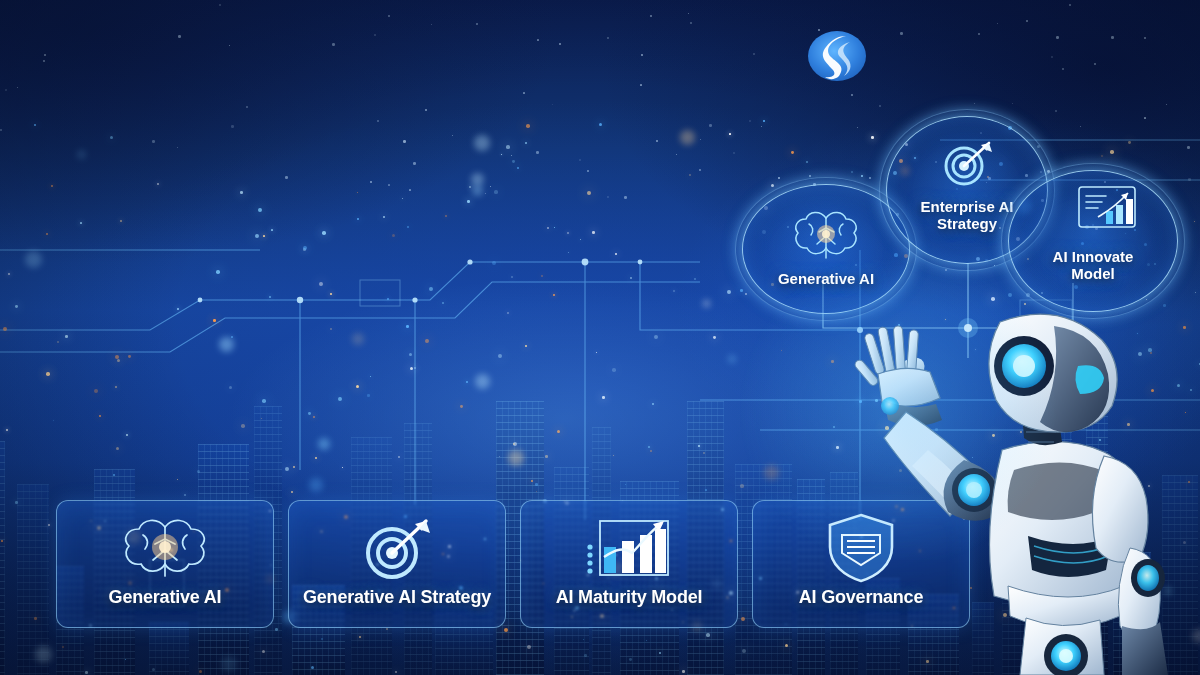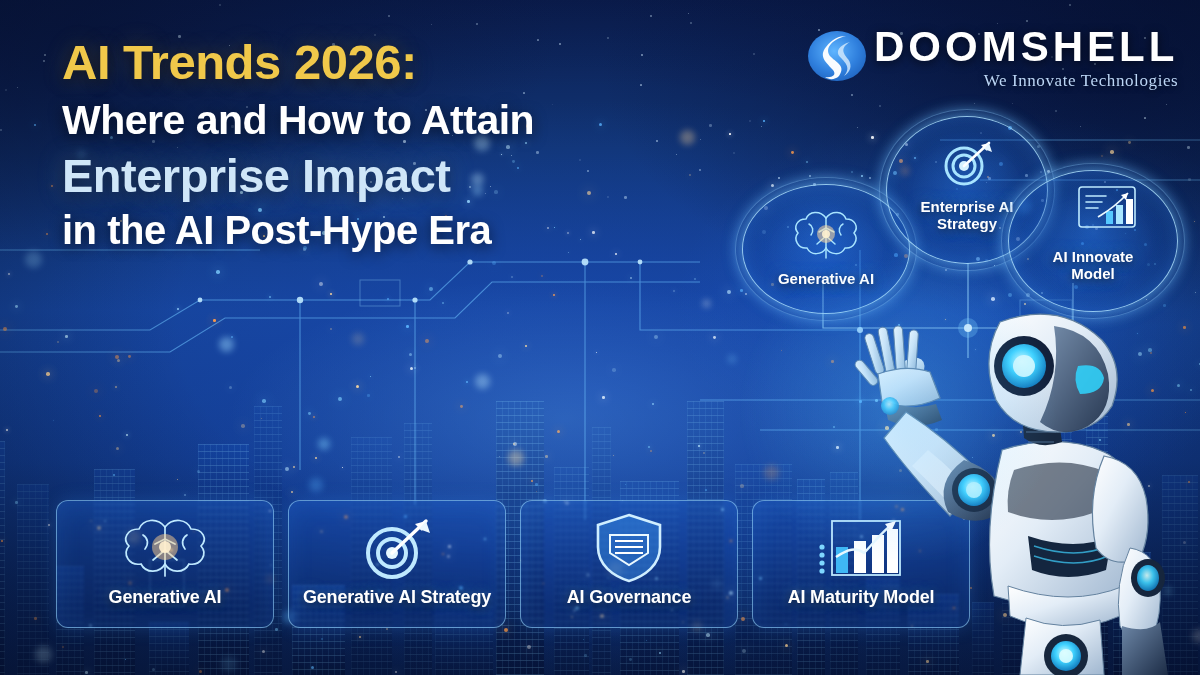--- a/index.html
+++ b/index.html
@@ -643,44 +643,34 @@
       <div class="d" style="width: 2.3px; height: 2.3px; left: 579px; top: 159px; background: rgb(207, 233, 255); opacity: 0.16;"></div>
       <div class="d" style="width: 1.5px; height: 1.5px; left: 425px; top: 109px; background: rgb(207, 233, 255); opacity: 0.5;"></div>
       <div class="d" style="width: 2.6px; height: 2.6px; left: 536px; top: 151px; background: rgb(207, 233, 255); opacity: 0.42;"></div>
       <div class="d" style="width: 2px; height: 2px; left: 559px; top: 43px; background: rgb(207, 233, 255); opacity: 0.61;"></div>
       <div class="d" style="width: 0.9px; height: 0.9px; left: 552px; top: 104px; background: rgb(207, 233, 255); opacity: 0.17;"></div>
       <div class="d" style="width: 0.8px; height: 0.8px; left: 17px; top: 87px; background: rgb(207, 233, 255); opacity: 0.58;"></div>
     </div>
 
   <div class="haze"></div>
 
-  <div class="headline">
-    <span class="hl hl1">AI Trends 2026:</span>
-    <span class="hl hl2">Where and How to Attain</span>
-    <span class="hl hl3">Enterprise Impact</span>
-    <span class="hl hl4">in the AI Post-Hype Era</span>
-  </div>
 
   <div class="logo">
     <svg class="logo-mark" viewBox="0 0 62 56">
       <defs>
         <radialGradient id="lgc" cx="45%" cy="40%" r="70%">
           <stop offset="0%" stop-color="#5fb5ff"></stop>
           <stop offset="60%" stop-color="#2f7fdd"></stop>
           <stop offset="100%" stop-color="#1c5fba"></stop>
         </radialGradient>
       </defs>
       <ellipse cx="31" cy="28" rx="29" ry="25" fill="url(#lgc)"></ellipse>
       <path d="M40 8 C24 12, 18 22, 25 29 C31 35, 40 38, 33 48 C29 52, 23 52, 19 49 C26 50, 31 47, 27 42 C21 35, 12 29, 20 19 C26 11, 33 8, 40 8 Z" fill="#ffffff" opacity=".97"></path>
       <path d="M44 14 C33 17, 29 24, 34 29 C40 35, 45 40, 38 48 C44 44, 47 38, 42 31 C37 25, 34 20, 44 14 Z" fill="#cfe6fb" opacity=".85"></path>
     </svg>
-    <div class="logo-txt">
-      <div class="logo-word">DOOMSHELL</div>
-      <div class="logo-tag">We Innovate Technologies</div>
-    </div>
   </div>
 
   <div class="nodes">
 
     <svg style="position:absolute;inset:0" viewBox="0 0 500 250">
       <g stroke="#9fdcff" stroke-width="1.2" fill="none" opacity=".7">
         <path d="M105,170 L105,220 L250,220"></path>
         <path d="M250,155 L250,250"></path>
         <path d="M355,175 L355,220 L250,220"></path>
       </g>
@@ -840,33 +830,20 @@
             <circle cx="36" cy="40" r="24"></circle>
             <circle cx="36" cy="40" r="14"></circle>
           </g>
           <circle cx="36" cy="40" r="6" fill="#e6f7ff"></circle>
           <path d="M36 40 L70 8" stroke="#ffffff" stroke-width="3.4" stroke-linecap="round" fill="none"></path>
           <path d="M70 8 L59 11 L66 18 Z" fill="#ffffff"></path>
           <path d="M70 8 L74 20 L63 16 Z" fill="#eaf7ff"></path>
         </svg>
       </div>
       <div class="card-label">Generative AI Strategy</div>
-    </div>
-
-    <div class="card">
-      <div class="card-icon">
-        <svg width="78" height="72" viewBox="0 0 78 72">
-          <path d="M39 4 L70 14 V36 C70 54, 55 65, 39 70 C23 65, 8 54, 8 36 V14 Z" fill="rgba(60,150,240,.42)" stroke="#cfeeff" stroke-width="2.6"></path>
-          <path d="M20 24 H58 V42 L39 54 L20 42 Z" fill="none" stroke="#eaf9ff" stroke-width="2"></path>
-          <g stroke="#ffffff" stroke-width="2.2">
-            <path d="M25 30 H53 M25 36 H53 M25 42 H53"></path>
-          </g>
-        </svg>
-      </div>
-      <div class="card-label">AI Governance</div>
     </div>
 
     <div class="card">
       <div class="card-icon">
         <svg width="94" height="68" viewBox="0 0 94 68">
           <g fill="#7fd7ff">
             <circle cx="8" cy="34" r="2.6"></circle>
               <circle cx="8" cy="42" r="2.6"></circle>
             <circle cx="8" cy="50" r="2.6"></circle>
               <circle cx="8" cy="58" r="2.6"></circle>
@@ -875,16 +852,29 @@
           <rect x="22" y="34" width="12" height="26" fill="#3fb8f5"></rect>
           <rect x="40" y="28" width="12" height="32" fill="#ffffff"></rect>
           <rect x="58" y="22" width="12" height="38" fill="#ffffff"></rect>
           <rect x="73" y="16" width="11" height="44" fill="#ffffff"></rect>
           <path d="M22 44 C34 36, 42 34, 50 40 C60 30, 66 20, 80 10" fill="none" stroke="#eaf9ff" stroke-width="2.4"></path>
           <path d="M82 8 L71 11 L77 19 Z" fill="#ffffff"></path>
         </svg>
       </div>
       <div class="card-label">AI Maturity Model</div>
     </div>
+
+    <div class="card">
+      <div class="card-icon">
+        <svg width="78" height="72" viewBox="0 0 78 72">
+          <path d="M39 4 L70 14 V36 C70 54, 55 65, 39 70 C23 65, 8 54, 8 36 V14 Z" fill="rgba(60,150,240,.42)" stroke="#cfeeff" stroke-width="2.6"></path>
+          <path d="M20 24 H58 V42 L39 54 L20 42 Z" fill="none" stroke="#eaf9ff" stroke-width="2"></path>
+          <g stroke="#ffffff" stroke-width="2.2">
+            <path d="M25 30 H53 M25 36 H53 M25 42 H53"></path>
+          </g>
+        </svg>
+      </div>
+      <div class="card-label">AI Governance</div>
+    </div>
   </div>
 
   <div class="vignette"></div>
 </div>
 
 </body></html>

